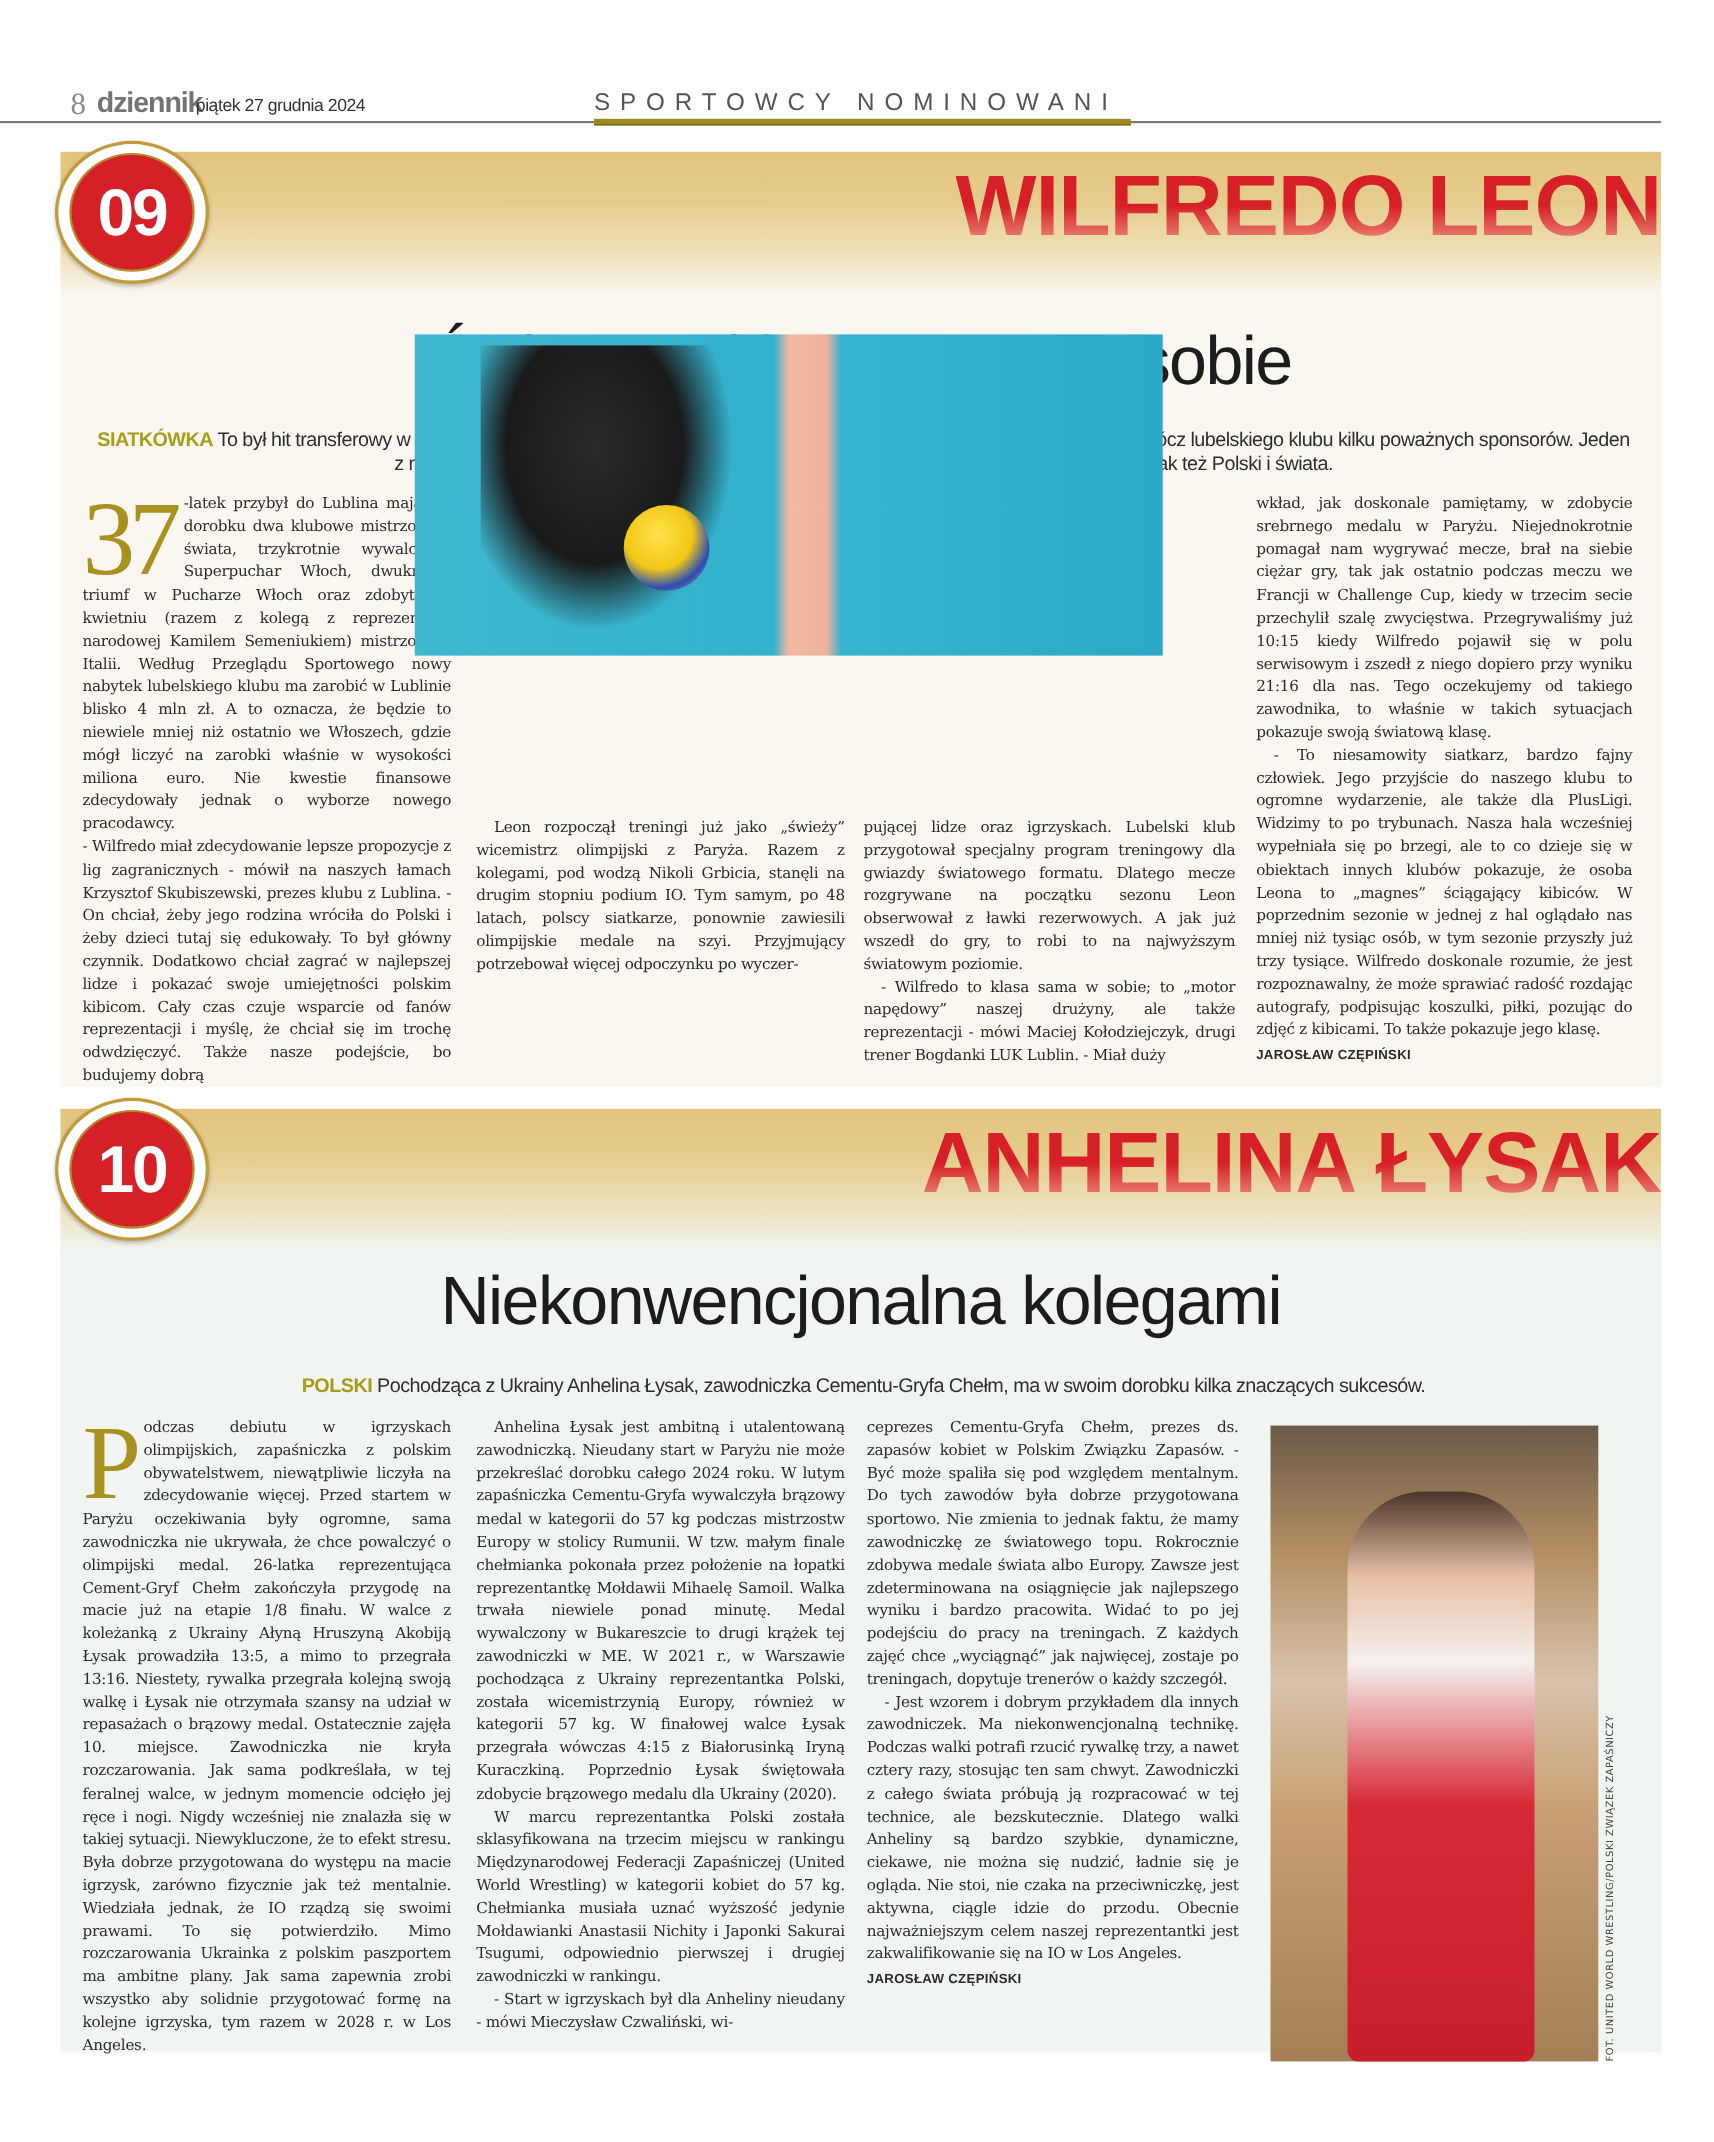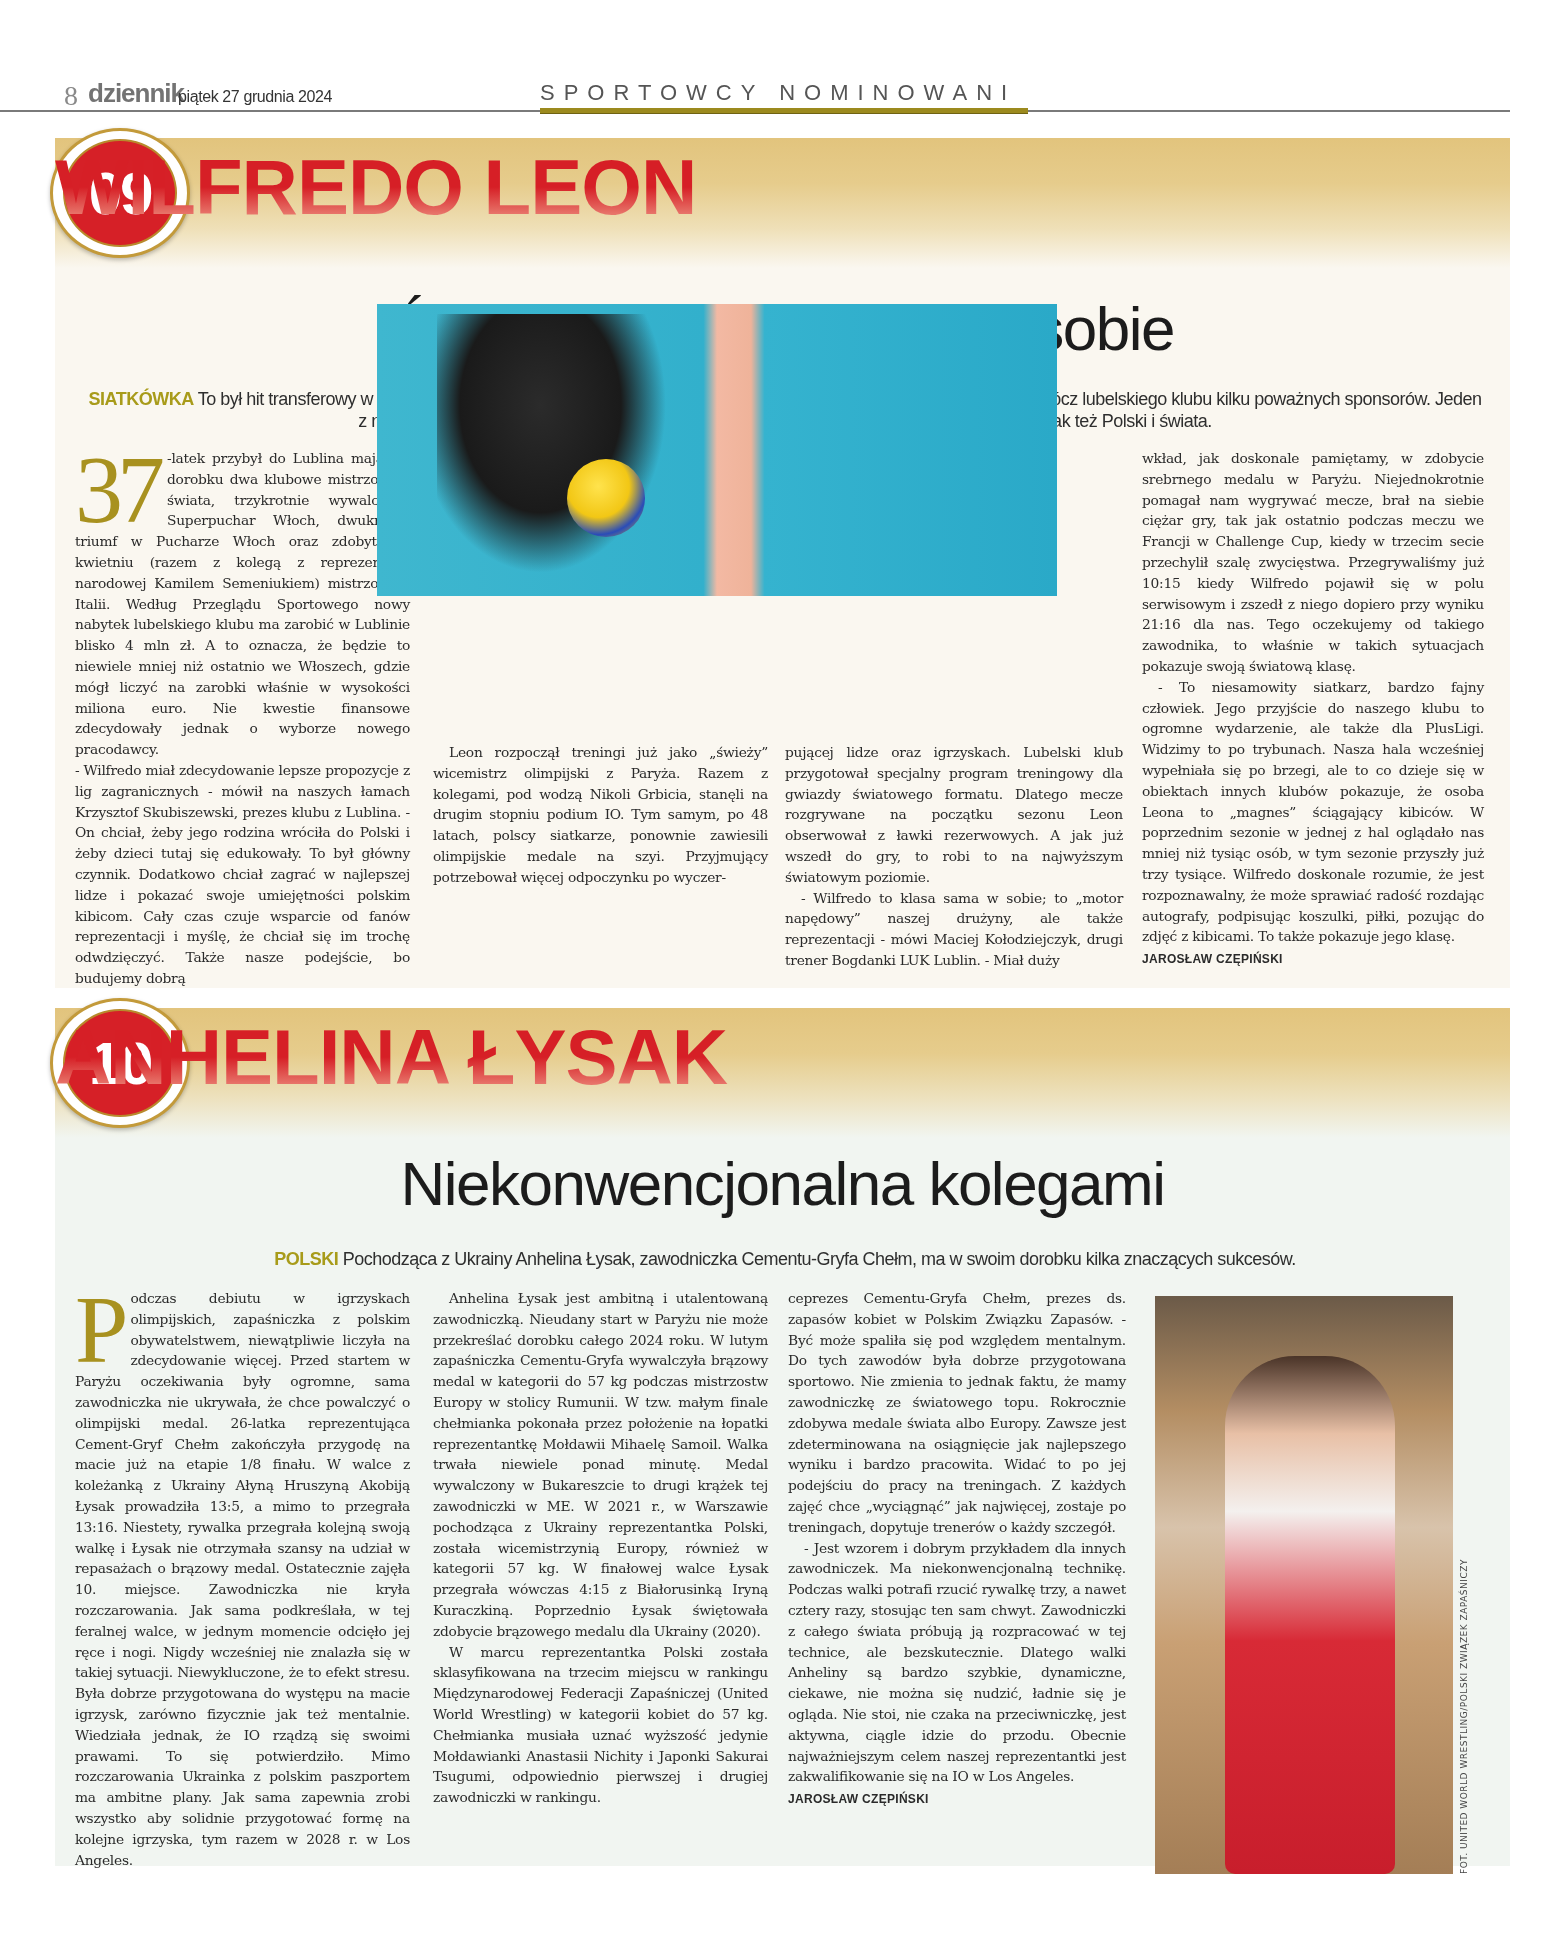--- a/index.html
+++ b/index.html
@@ -16,21 +16,21 @@
   .rule{position:absolute;left:0;top:110px;width:1510px;height:2px;background:#7a7a7a}
 
   
   .article{position:absolute;left:55px;width:1455px}
   .art1{top:138px;height:850px;background:#faf7f0}
   .art2{top:1008px;height:858px;background:#f1f5f1}
   .band{position:absolute;left:0;top:0;width:100%;height:130px;background:linear-gradient(to bottom,#e2c47d 0%,#e6cc8c 35%,#efe0b8 70%,rgba(250,247,240,0) 100%)}
   .art2 .band{background:linear-gradient(to bottom,#e2c47d 0%,#e6cc8c 35%,#ede2bf 70%,rgba(241,245,241,0) 100%)}
   .medal{position:absolute;left:-5px;top:-10px;width:140px;height:130px;border-radius:50%;background:#fff;border:3px solid #c39a3a;box-shadow:0 2px 4px rgba(0,0,0,.25)}
   .medal-inner{position:absolute;left:10px;top:8px;width:114px;height:108px;border-radius:50%;background:#d62027;border:2px solid #b88a2c;display:flex;align-items:center;justify-content:center;font-family:"Liberation Sans",sans-serif;font-weight:bold;font-size:60px;color:#fff;letter-spacing:-2px}
-  .name{position:absolute;left:0;width:100%;top:10px;text-align:left;font-family:"Liberation Sans",sans-serif;font-weight:bold;font-size:78px;letter-spacing:-1px;line-height:1;background:linear-gradient(to bottom,#d61f26 0%,#d61f26 50%,#ef9a88 100%);-webkit-background-clip:text;background-clip:text;color:transparent}
+  .name{position:absolute;left:0;width:100%;top:10px;text-align:right;font-family:"Liberation Sans",sans-serif;font-weight:bold;font-size:78px;letter-spacing:-1px;line-height:1;background:linear-gradient(to bottom,#d61f26 0%,#d61f26 50%,#ef9a88 100%);-webkit-background-clip:text;background-clip:text;color:transparent}
   .headline{position:absolute;left:0;width:100%;text-align:center;font-family:"Liberation Sans",sans-serif;font-size:62px;color:#1c1c1c;letter-spacing:-1.5px;line-height:1}
   .lead{position:absolute;text-align:center;font-family:"Liberation Sans",sans-serif;font-size:18px;color:#2e2e2e;line-height:22px;letter-spacing:-0.5px}
   .lead .kw{color:#a89b1a;font-weight:bold}
 
   .col{position:absolute;font-family:"DejaVu Serif",serif;font-size:13.8px;line-height:20.8px;color:#2a2a2a;text-align:justify;hyphens:auto;letter-spacing:-0.25px}
   .col p{margin:0}
   .col p.ind{text-indent:16px}
   .dropcap{float:left;font-family:"Liberation Serif",serif;color:#a8911f;font-size:96px;line-height:76px;margin:4px 8px 0 0;letter-spacing:-6px}
   .byline{text-align:left;font-family:"Liberation Sans",sans-serif;font-weight:bold;font-size:12px;letter-spacing:0.3px;margin-top:2px}
 
@@ -106,20 +106,21 @@
   </div>
 
   <div class="col" style="left:20px;top:280px;width:335px">
     <span class="dropcap">P</span>
     <p>odczas debiutu w igrzyskach olimpijskich, zapaśniczka z polskim obywatelstwem, niewątpliwie liczyła na zdecydowanie więcej. Przed startem w Paryżu oczekiwania były ogromne, sama zawodniczka nie ukrywała, że chce powalczyć o olimpijski medal. 26-latka reprezentująca Cement-Gryf Chełm zakończyła przygodę na macie już na etapie 1/8 finału. W walce z koleżanką z Ukrainy Ałyną Hruszyną Akobiją Łysak prowadziła 13:5, a mimo to przegrała 13:16. Niestety, rywalka przegrała kolejną swoją walkę i Łysak nie otrzymała szansy na udział w repasażach o brązowy medal. Ostatecznie zajęła 10. miejsce. Zawodniczka nie kryła rozczarowania. Jak sama podkreślała, w tej feralnej walce, w jednym momencie odcięło jej ręce i nogi. Nigdy wcześniej nie znalazła się w takiej sytuacji. Niewykluczone, że to efekt stresu. Była dobrze przygotowana do występu na macie igrzysk, zarówno fizycznie jak też mentalnie. Wiedziała jednak, że IO rządzą się swoimi prawami. To się potwierdziło. Mimo rozczarowania Ukrainka z polskim paszportem ma ambitne plany. Jak sama zapewnia zrobi wszystko aby solidnie przygotować formę na kolejne igrzyska, tym razem w 2028 r. w Los Angeles.</p>
   </div>
 
   <div class="col" style="left:378px;top:280px;width:335px">
     <p class="ind">Anhelina Łysak jest ambitną i utalentowaną zawodniczką. Nieudany start w Paryżu nie może przekreślać dorobku całego 2024 roku. W lutym zapaśniczka Cementu-Gryfa wywalczyła brązowy medal w kategorii do 57 kg podczas mistrzostw Europy w stolicy Rumunii. W tzw. małym finale chełmianka pokonała przez położenie na łopatki reprezentantkę Mołdawii Mihaelę Samoil. Walka trwała niewiele ponad minutę. Medal wywalczony w Bukareszcie to drugi krążek tej zawodniczki w ME. W 2021 r., w Warszawie pochodząca z Ukrainy reprezentantka Polski, została wicemistrzynią Europy, również w kategorii 57 kg. W finałowej walce Łysak przegrała wówczas 4:15 z Białorusinką Iryną Kuraczkiną. Poprzednio Łysak świętowała zdobycie brązowego medalu dla Ukrainy (2020).</p>
     <p class="ind">W marcu reprezentantka Polski została sklasyfikowana na trzecim miejscu w rankingu Międzynarodowej Federacji Zapaśniczej (United World Wrestling) w kategorii kobiet do 57 kg. Chełmianka musiała uznać wyższość jedynie Mołdawianki Anastasii Nichity i Japonki Sakurai Tsugumi, odpowiednio pierwszej i drugiej zawodniczki w rankingu.</p>
+    <p class="ind">- Start w igrzyskach był dla Anheliny nieudany - mówi Mieczysław Czwaliński, wi-</p>
   </div>
 
   <div class="col" style="left:733px;top:280px;width:338px">
     <p>ceprezes Cementu-Gryfa Chełm, prezes ds. zapasów kobiet w Polskim Związku Zapasów. - Być może spaliła się pod względem mentalnym. Do tych zawodów była dobrze przygotowana sportowo. Nie zmienia to jednak faktu, że mamy zawodniczkę ze światowego topu. Rokrocznie zdobywa medale świata albo Europy. Zawsze jest zdeterminowana na osiągnięcie jak najlepszego wyniku i bardzo pracowita. Widać to po jej podejściu do pracy na treningach. Z każdych zajęć chce „wyciągnąć” jak najwięcej, zostaje po treningach, dopytuje trenerów o każdy szczegół.</p>
     <p class="ind">- Jest wzorem i dobrym przykładem dla innych zawodniczek. Ma niekonwencjonalną technikę. Podczas walki potrafi rzucić rywalkę trzy, a nawet cztery razy, stosując ten sam chwyt. Zawodniczki z całego świata próbują ją rozpracować w tej technice, ale bezskutecznie. Dlatego walki Anheliny są bardzo szybkie, dynamiczne, ciekawe, nie można się nudzić, ładnie się je ogląda. Nie stoi, nie czaka na przeciwniczkę, jest aktywna, ciągle idzie do przodu. Obecnie najważniejszym celem naszej reprezentantki jest zakwalifikowanie się na IO w Los Angeles.</p>
     <div class="byline">JAROSŁAW CZĘPIŃSKI</div>
   </div>
 
   <div class="photo2" style="left:1100px;top:288px">
     <div class="athlete"></div>

